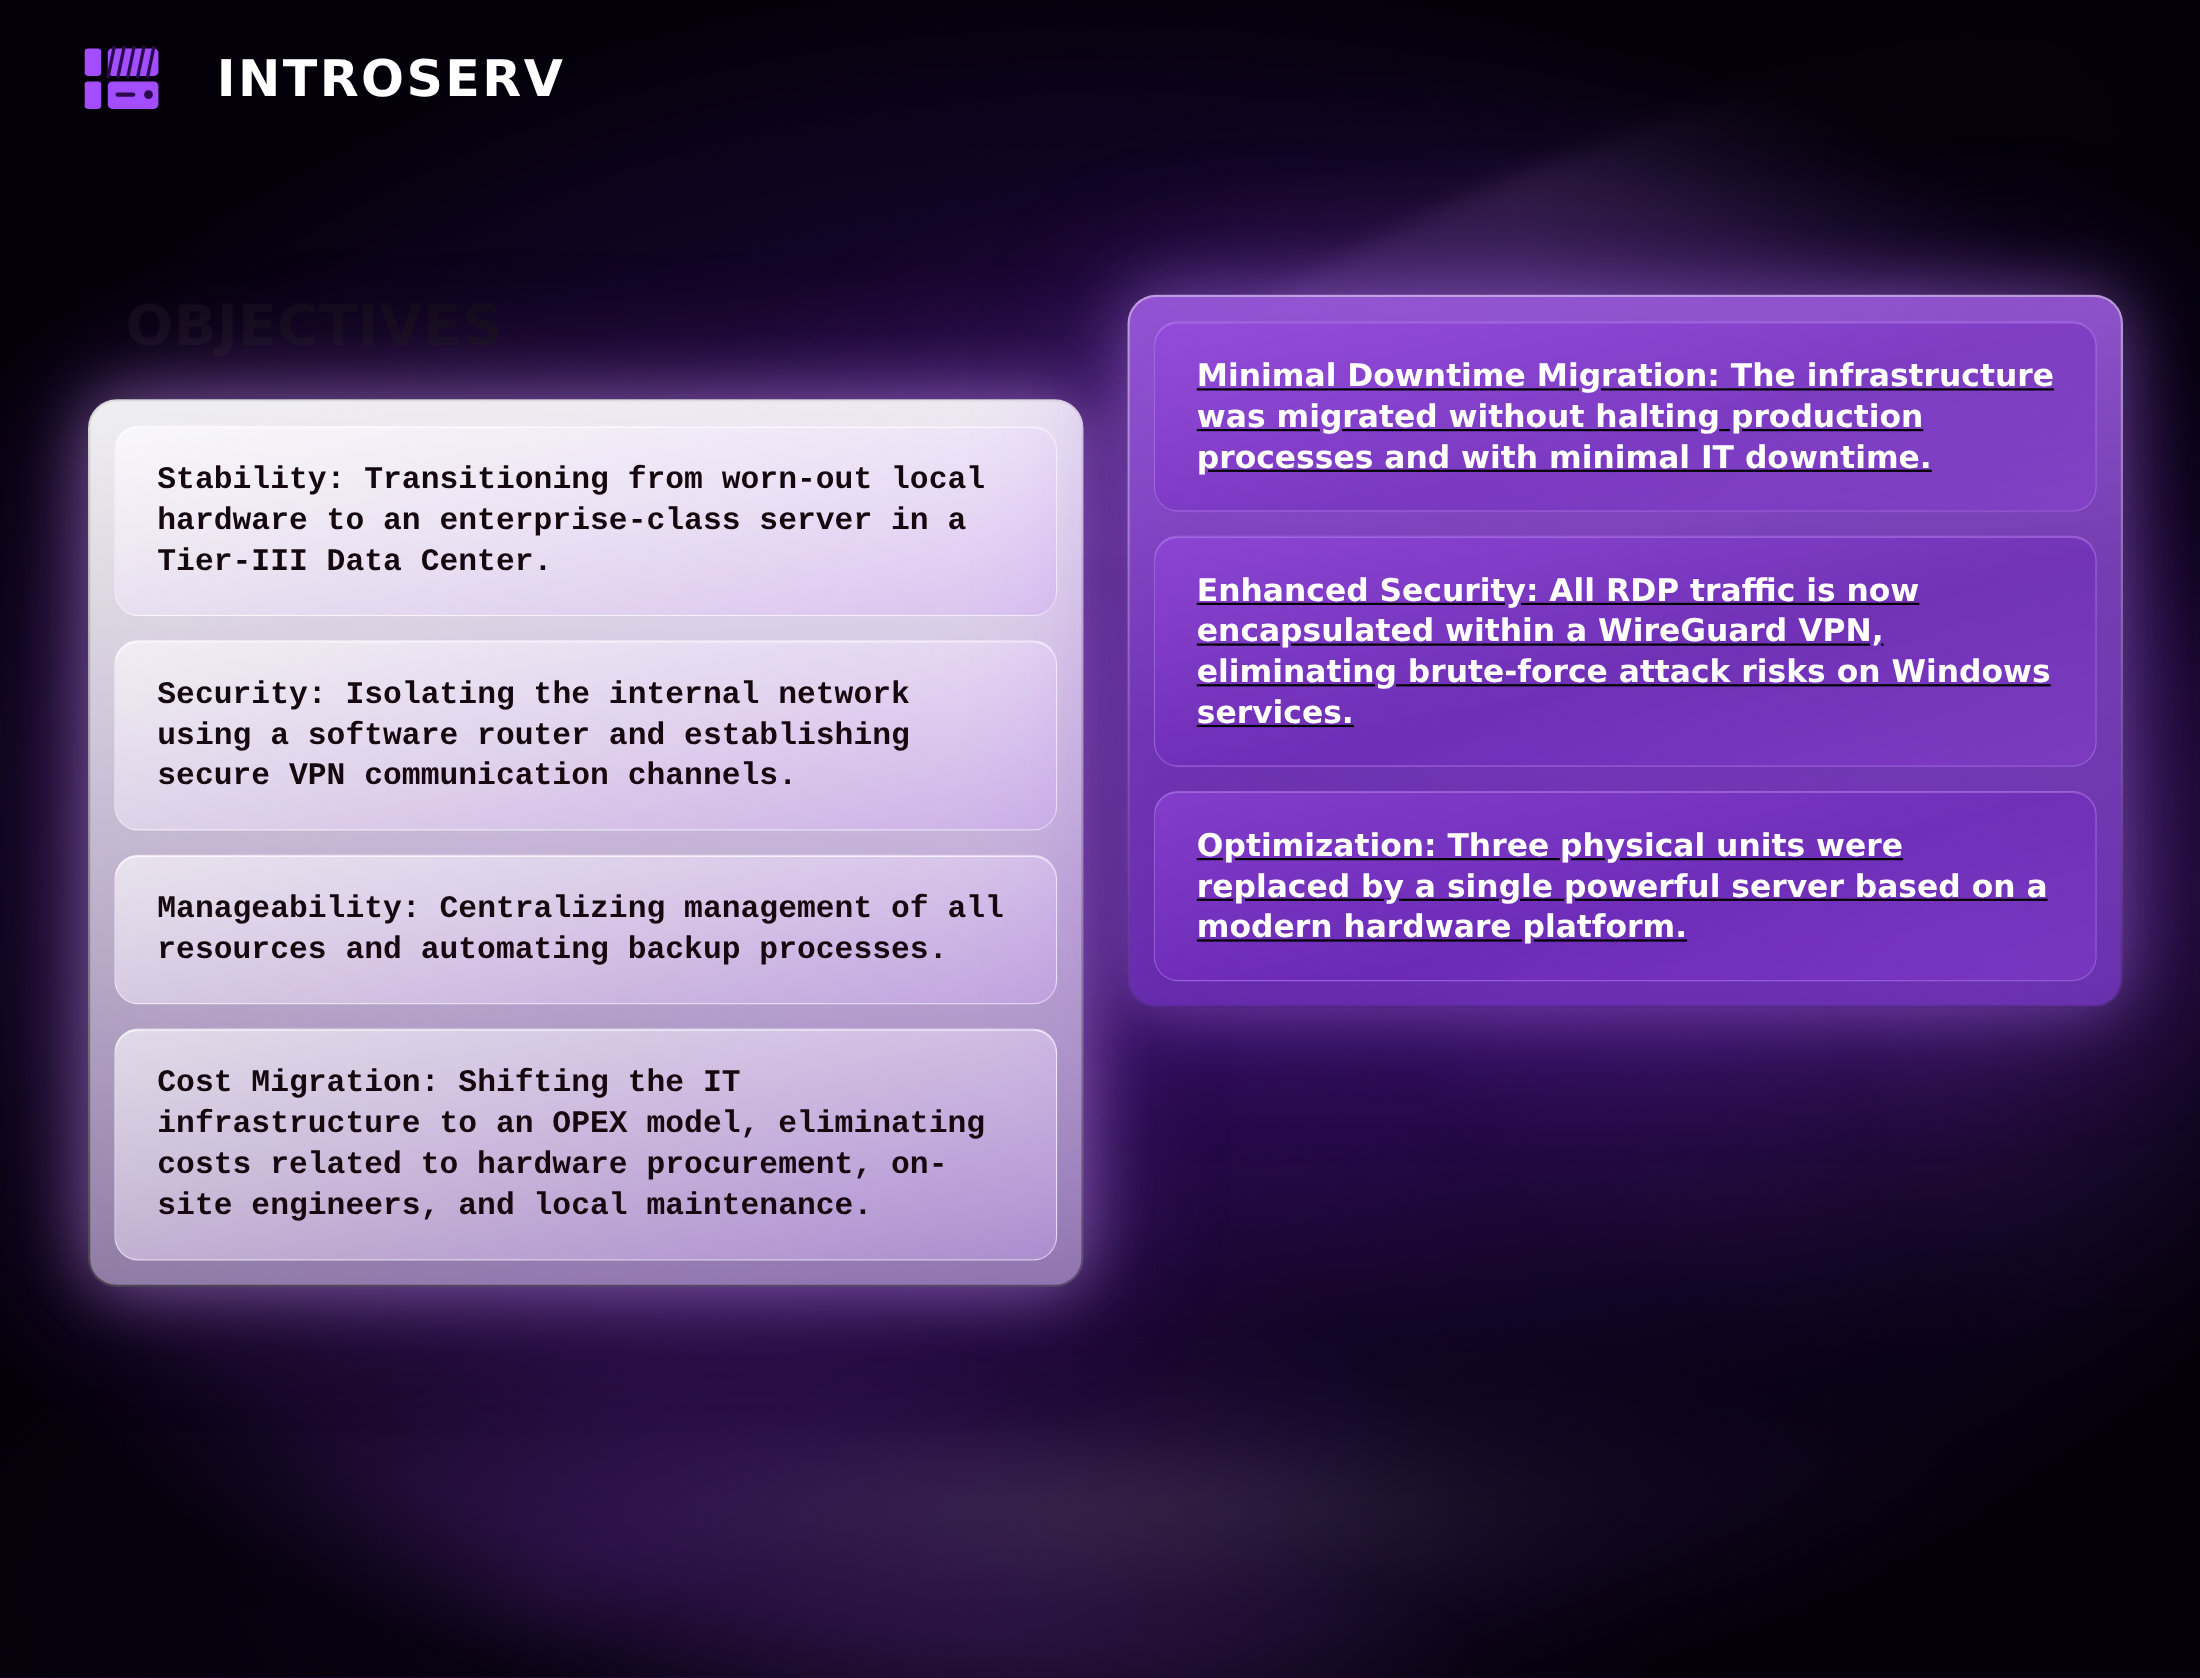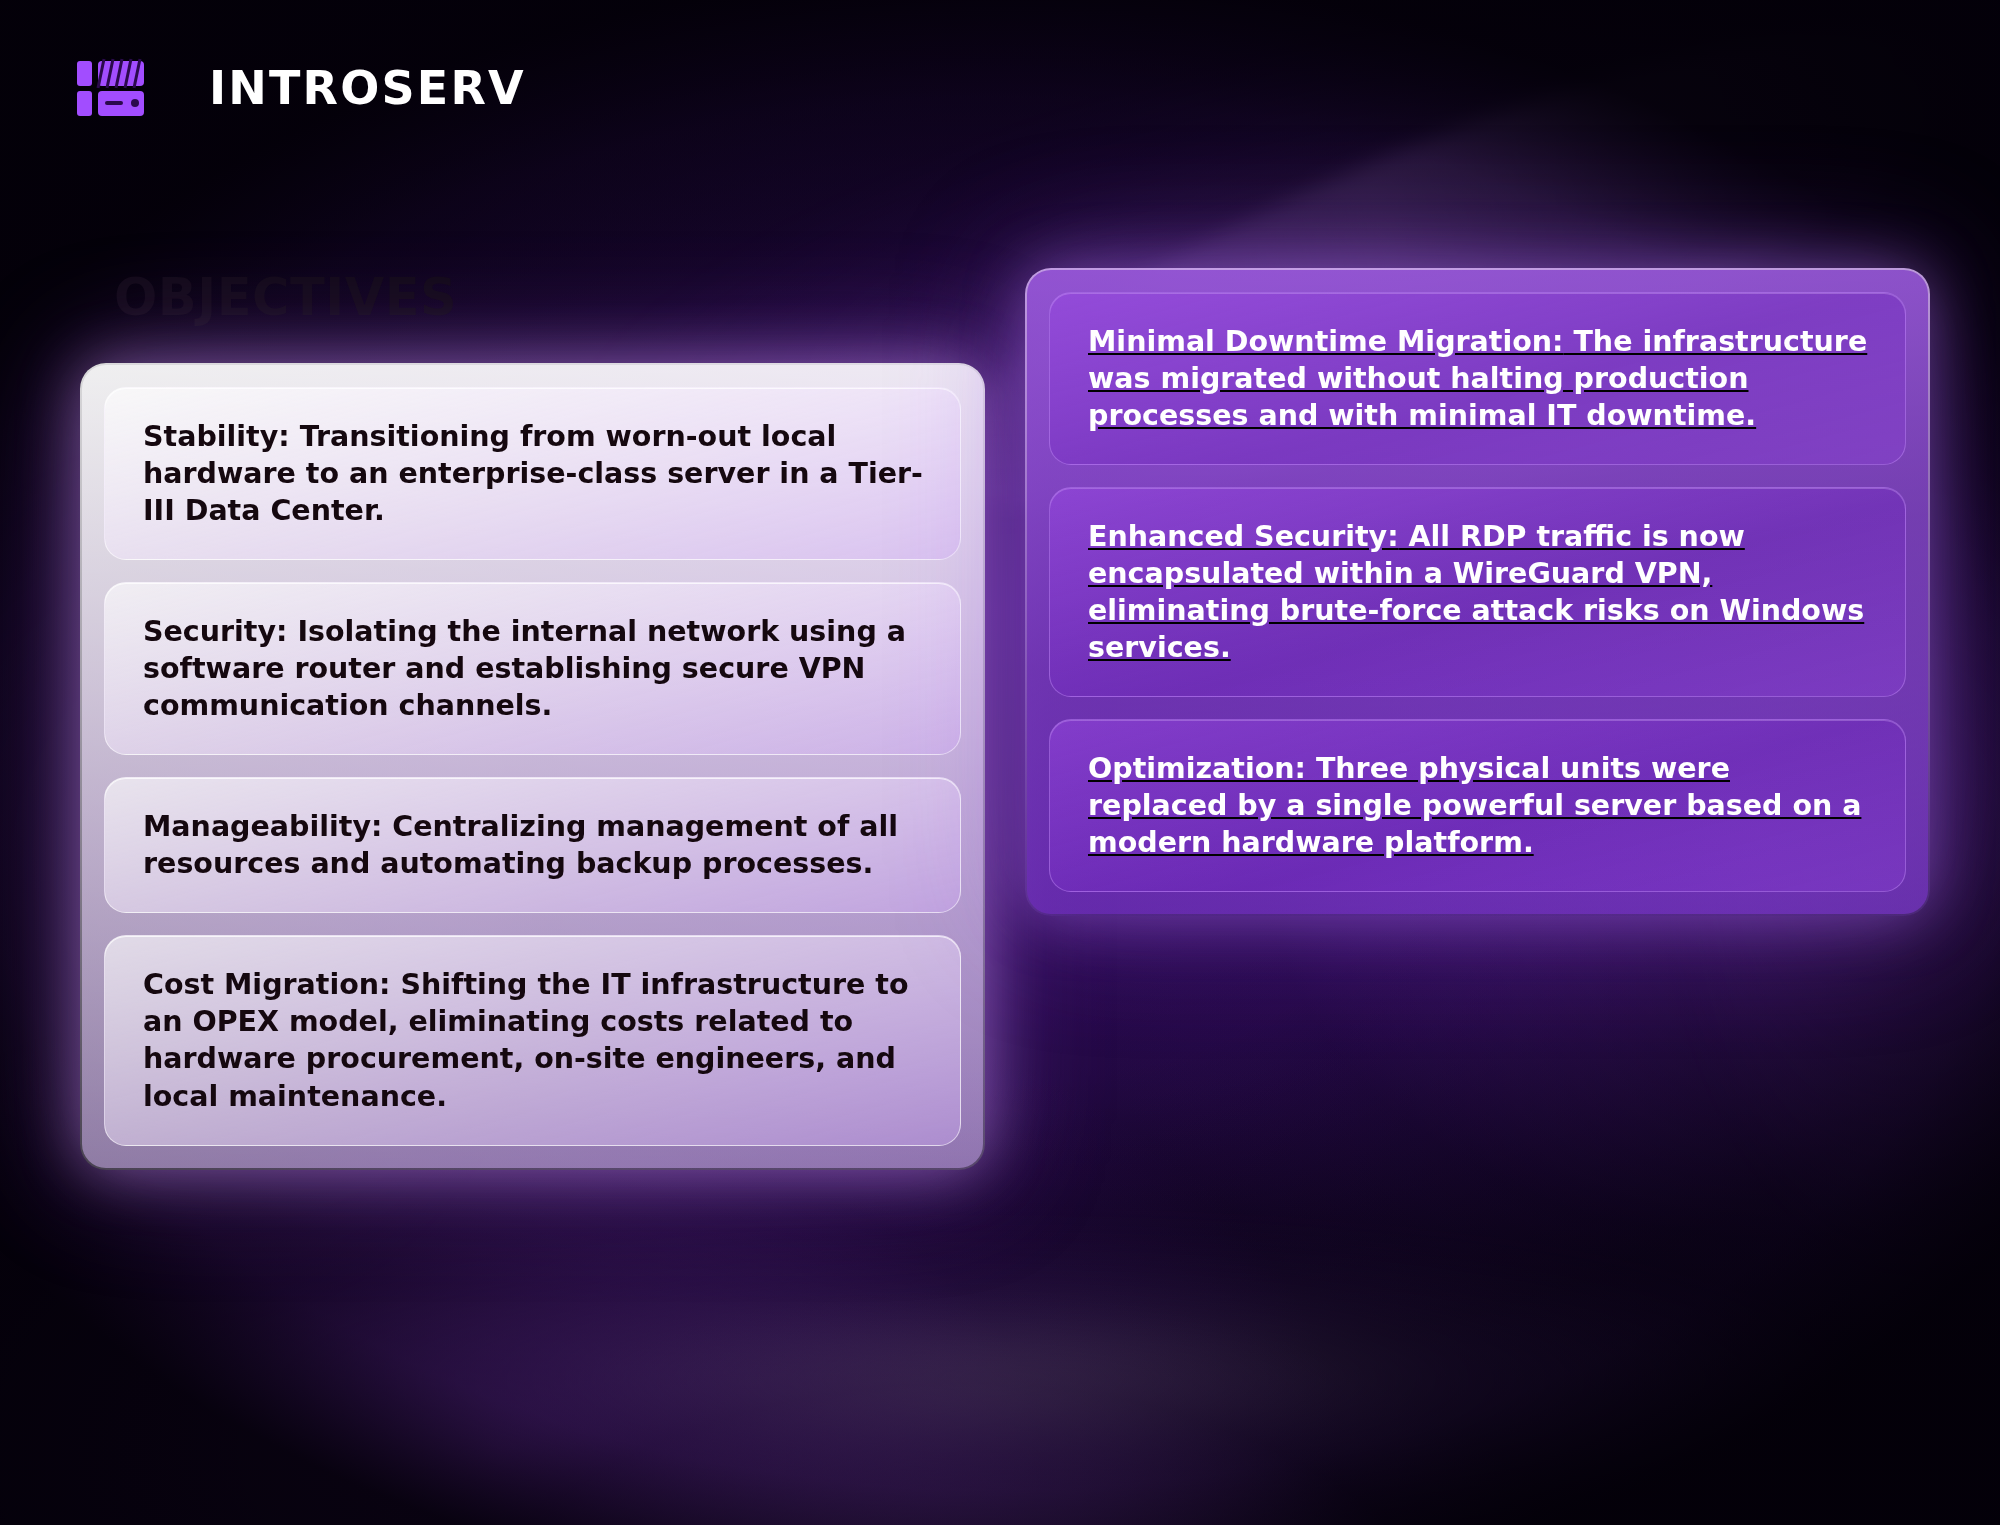--- a/index.html
+++ b/index.html
@@ -76,24 +76,24 @@
   .vignette {
     position: absolute; inset: 0;
     pointer-events: none;
     background: radial-gradient(ellipse 1200px 820px at 50% 52%, rgba(0,0,0,0) 35%, rgba(5,1,12,0.55) 85%, rgba(3,0,8,0.92) 100%);
   }
 
   
   .brand {
     position: absolute;
     left: 75px;
-    top: 57px;
+    top: 40px;
     display: flex;
     align-items: center;
-    gap: 22px;
+    gap: 10px;
     z-index: 6;
   }
   .brand-mark { width: 112px; height: 62px; display: block; }
   .brand-name {
     color: #ffffff;
     font-size: 46px;
     font-weight: 700;
     letter-spacing: 2.2px;
     font-family: "DejaVu Sans", sans-serif;
   }
@@ -164,21 +164,21 @@
     box-shadow: inset 0 1px 0 rgba(225,190,255,0.30);
   }
 
   .card p {
     margin: 0;
     font-family: "DejaVu Sans", sans-serif;
     font-size: 28.5px;
     line-height: 1.30;
     font-weight: 600;
   }
-  .col-left .card p { color: #15080f; }
+  .col-left .card p { color: #15080f; font-family: Liberation Mono, monospace; }
   .col-right .card p { color: #ffffff; }
   .card .lead { font-weight: 700; }
 
   .pad-wrap { padding: 22px; }
 </style>
 </head>
 <body>
 
 <div class="stage">
   <div class="streak s1"></div>

